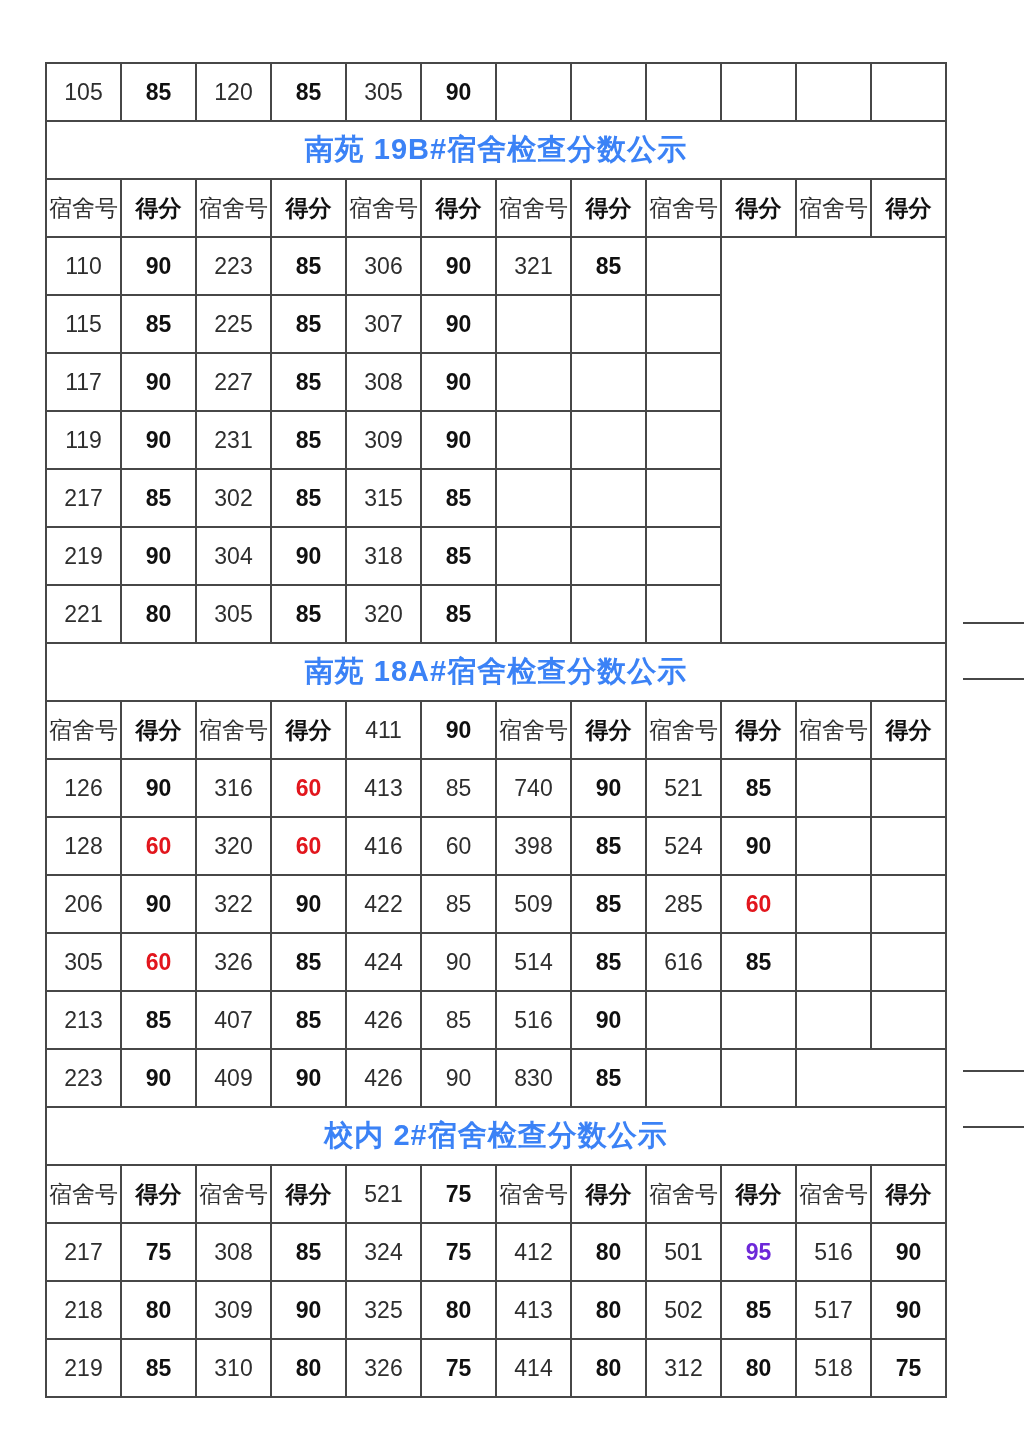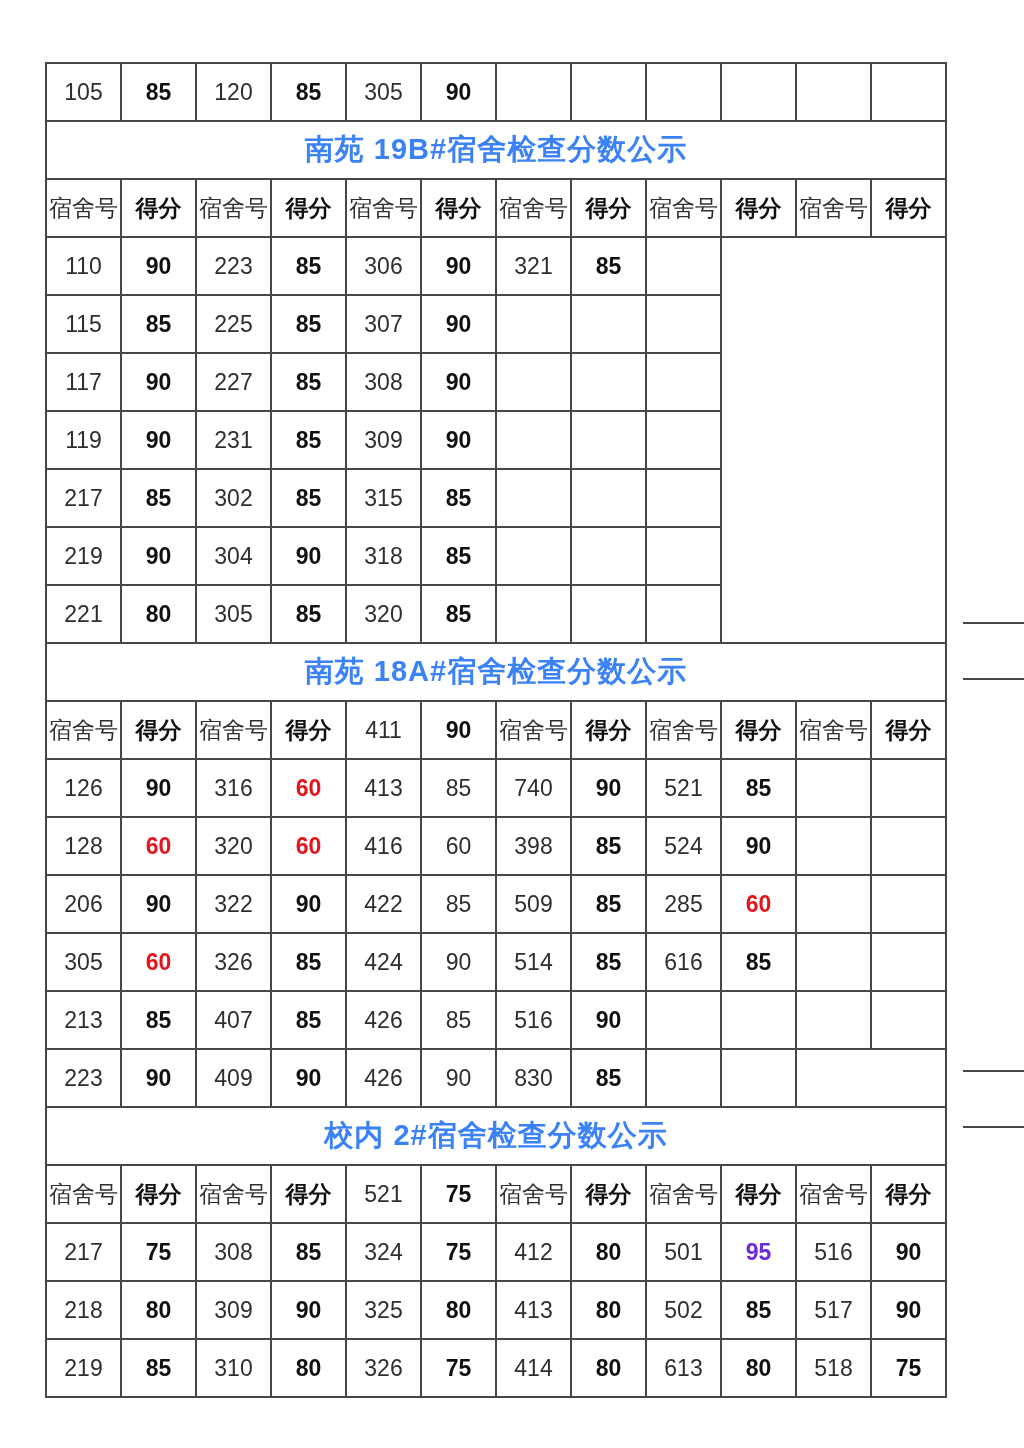--- a/index.html
+++ b/index.html
@@ -324,21 +324,21 @@
         </tr>
         <tr>
           <td>219</td>
           <td class="b">85</td>
           <td>310</td>
           <td class="b">80</td>
           <td>326</td>
           <td class="b">75</td>
           <td>414</td>
           <td class="b">80</td>
-          <td>613</td>
+          <td>312</td>
           <td class="b">80</td>
           <td>518</td>
           <td class="b">75</td>
         </tr>
       </tbody>
   </table>
 <div class="overhang" style="top: 622px;"></div>
     <div class="overhang" style="top: 1070px;"></div>
   </div>
 

